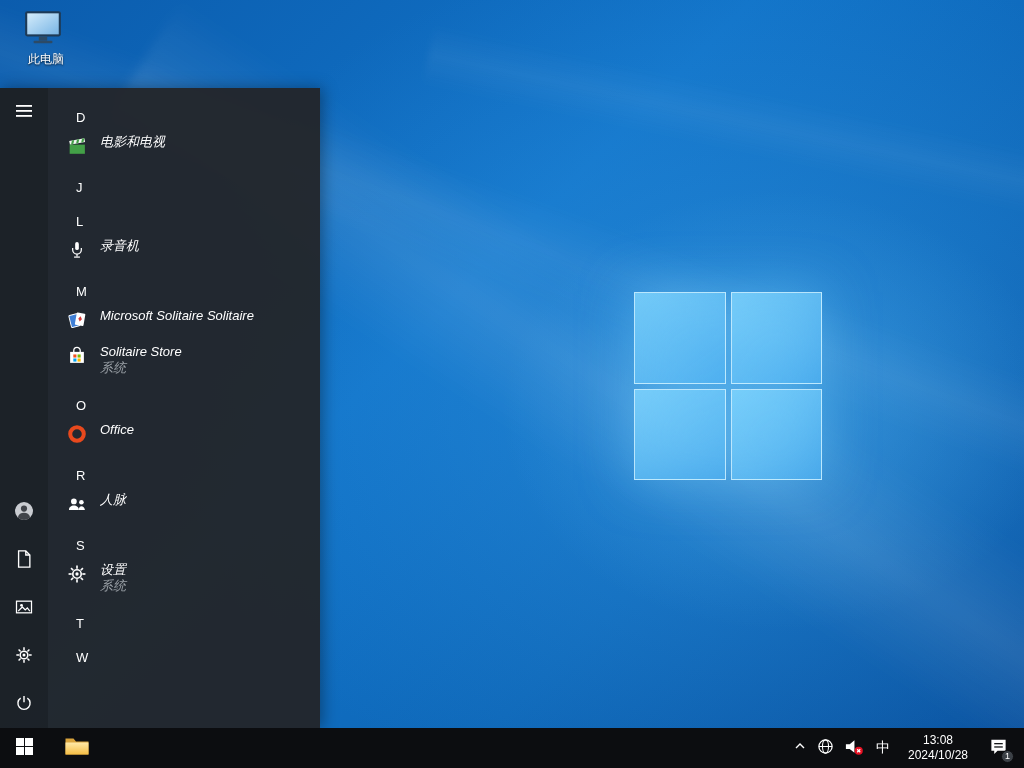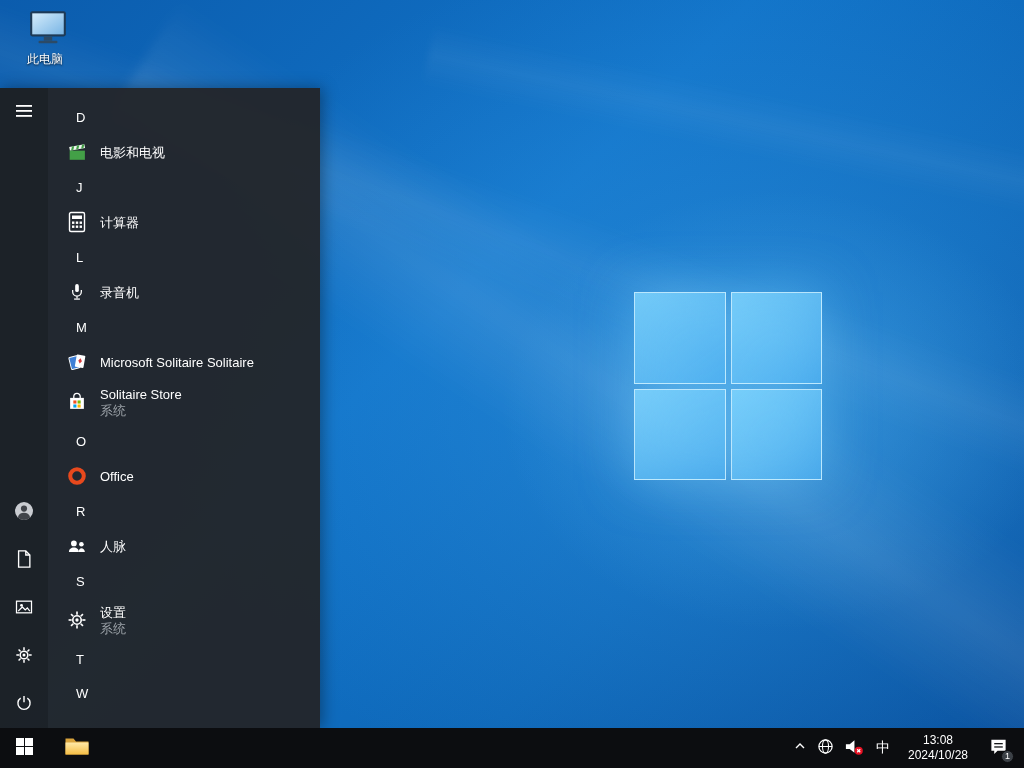--- a/index.html
+++ b/index.html
@@ -25,36 +25,36 @@
     transform:rotate(12deg); filter:blur(3px); }
   .logo-glow { position:absolute; left:500px; top:190px; width:560px; height:440px;
     background:radial-gradient(closest-side, rgba(120,210,255,0.28), rgba(120,210,255,0)); }
   .win-logo { position:absolute; left:634px; top:292px; width:188px; height:188px;
     display:grid; grid-template-columns:1fr 1fr; grid-template-rows:1fr 1fr; gap:5px;
     filter:drop-shadow(0 0 26px rgba(130,215,255,0.5)); }
   .win-logo .pane { background:linear-gradient(145deg, rgba(130,215,255,0.80), rgba(80,180,245,0.62));
     border:1px solid rgba(205,240,255,0.85); }
 
   
-  .desktop-icon { position:absolute; left:27px; top:8px; width:64px; text-align:left; cursor:pointer; }
+  .desktop-icon { position:absolute; left:0; top:8px; width:64px; text-align:right; cursor:pointer; }
   .desktop-icon .di-label { display:block; margin-top:1px; color:#fff; font-size:12px;
     text-shadow:0 1px 2px rgba(0,0,0,0.85); }
 
   
   .start-menu { position:absolute; left:0; top:88px; width:320px; height:640px; z-index:5;
     display:flex; background:rgba(35,38,43,0.97); box-shadow:3px 0 14px rgba(0,0,0,0.35); color:#fff; }
   .rail { width:48px; flex:none; display:flex; flex-direction:column; justify-content:space-between;
     background:rgba(0,0,0,0.15); }
   .rail-btn { width:48px; height:48px; display:flex; align-items:center; justify-content:center;
     background:none; border:none; cursor:pointer; }
   .app-list { flex:1; padding-top:12px; overflow:hidden; }
   .section-header { height:34px; display:flex; align-items:center; padding-left:28px;
     font-size:13px; color:#fff; cursor:pointer; }
-  .app-row { height:36px; display:flex; align-items:center; padding-left:17px;
-    font-size:13px; cursor:pointer; }
+  .app-row { height:36px; display:flex; align-items:flex-start; padding-left:17px;
+    font-size:13px; cursor:pointer;font-style:italic; }
   .app-row.two-line { height:44px; }
   .app-icon { width:24px; height:24px; flex:none; display:flex; align-items:center; justify-content:center;
     margin-right:11px; }
   .app-text { display:flex; flex-direction:column; line-height:15px; }
   .app-sub { font-size:13px; color:#9aa0a6; margin-top:1px; }
   .row-chevron { margin-left:auto; margin-right:18px; display:flex; align-items:center; }
 
   
   .taskbar { position:absolute; left:0; bottom:0; width:1024px; height:40px; z-index:10;
     background:#0c0d10; display:flex; align-items:center; }
@@ -193,39 +193,20 @@
             <rect x="4" y="10.5" width="16.6" height="10" fill="#43a047"></rect>
           </svg>
         </span>
         <span class="app-text">
             <span>电影和电视</span>
           </span>
       </div>
 
       <div class="section-header">
         <span>J</span>
-      </div>
-      <div class="app-row">
-        <span class="app-icon">
-          <svg width="20" height="22" viewBox="0 0 20 22">
-            <rect x="2.5" y="1.5" width="15" height="19" rx="1.5" fill="none" stroke="#fff" stroke-width="1.4"></rect>
-            <rect x="5" y="4.5" width="10" height="3.5" fill="#fff"></rect>
-            <g fill="#fff">
-              <rect x="5" y="10.5" width="2.4" height="2.4"></rect>
-                <rect x="8.8" y="10.5" width="2.4" height="2.4"></rect>
-                <rect x="12.6" y="10.5" width="2.4" height="2.4"></rect>
-              <rect x="5" y="14.5" width="2.4" height="2.4"></rect>
-                <rect x="8.8" y="14.5" width="2.4" height="2.4"></rect>
-                <rect x="12.6" y="14.5" width="2.4" height="2.4"></rect>
-            </g>
-          </svg>
-        </span>
-        <span class="app-text">
-            <span>计算器</span>
-          </span>
       </div>
 
       <div class="section-header">
         <span>L</span>
       </div>
       <div class="app-row">
         <span class="app-icon">
           <svg width="20" height="22" viewBox="0 0 24 24">
             <rect x="9.8" y="2.5" width="4.4" height="9.5" rx="2.2" fill="#fff"></rect>
             <path d="M6.8 9.5 v2.3 a5.2 5.2 0 0 0 10.4 0 V9.5" fill="none" stroke="#fff" stroke-width="1.5"></path>

